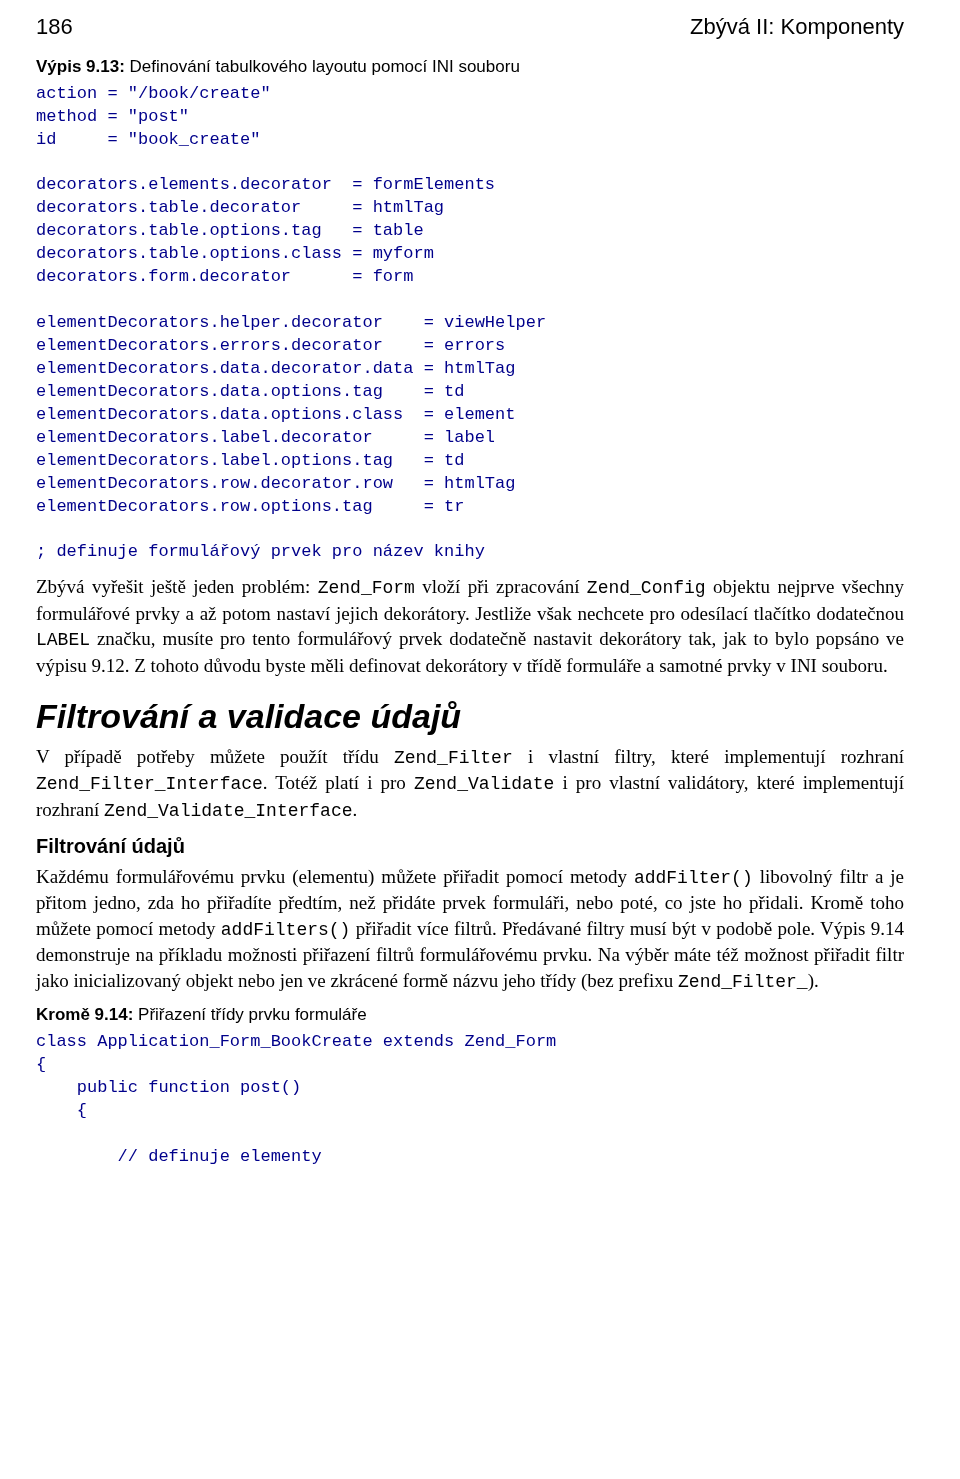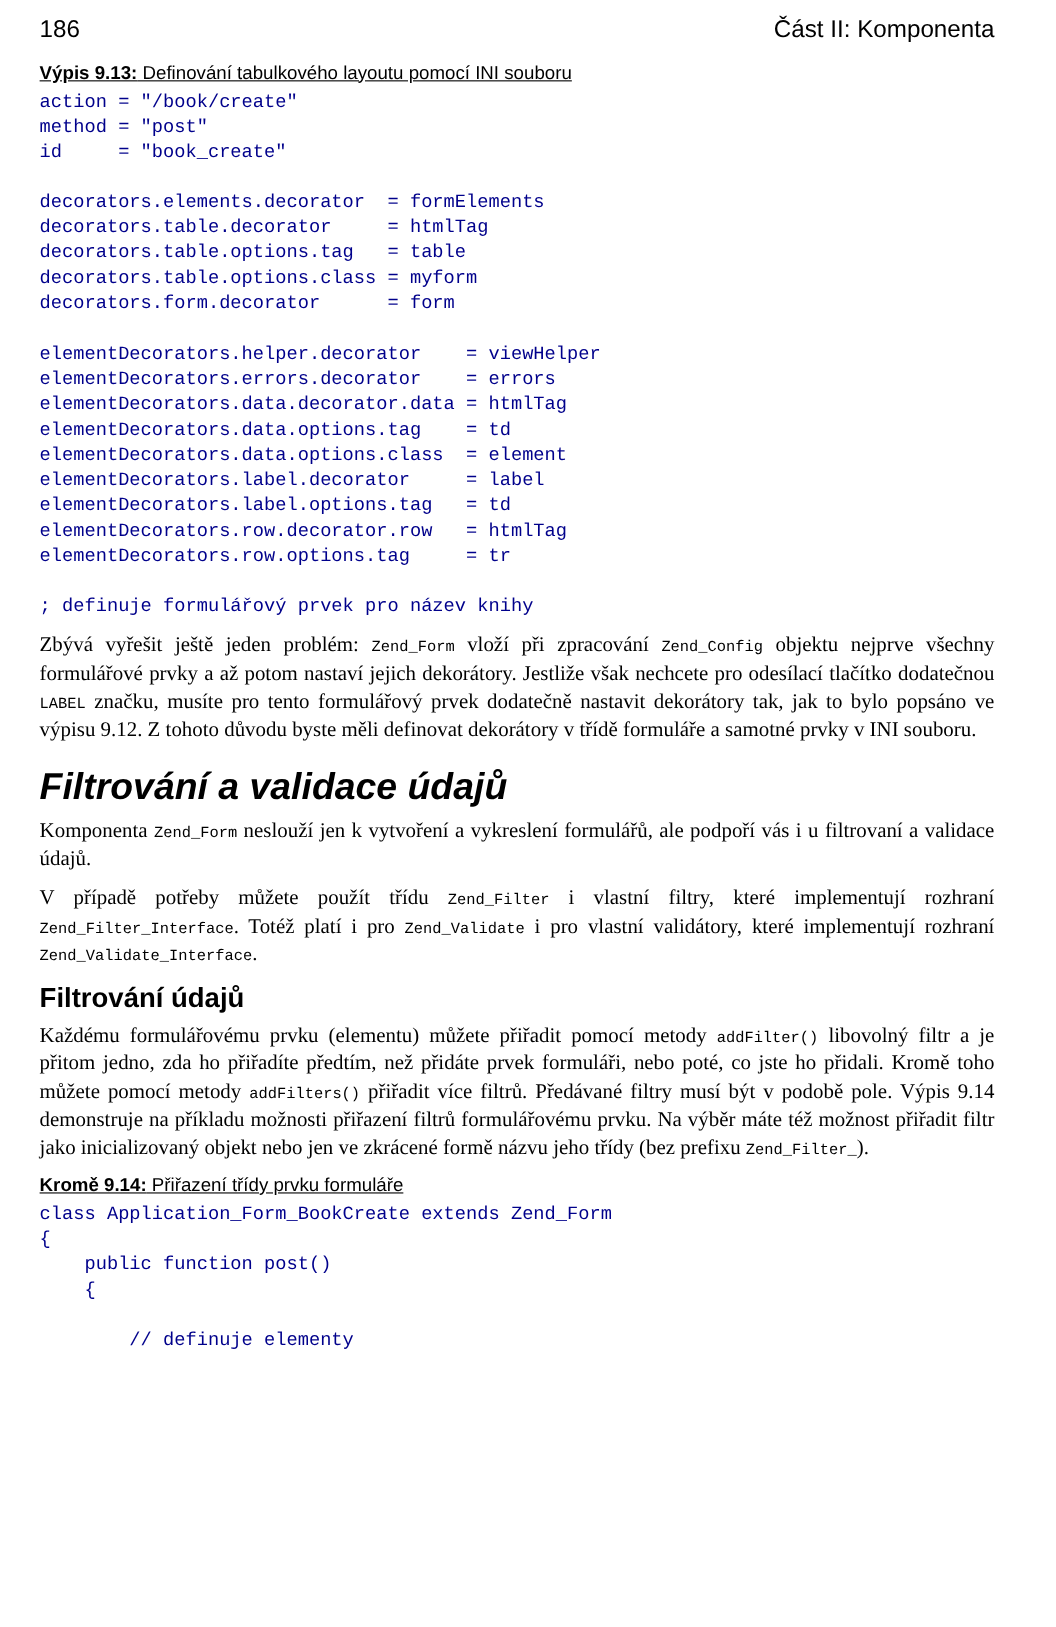--- a/index.html
+++ b/index.html
@@ -31,59 +31,58 @@
     font-size: 22px;
   }
   p.body {
     margin: 0 0 10px 0;
     text-align: justify;
   }
   .listing-caption {
     font-family: "Myriad Pro", "Segoe UI", "Helvetica Neue", Arial, sans-serif;
     font-size: 17px;
     margin: 8px 0 4px 0;
-    text-decoration: underline;
   }
   .listing-caption b {
     font-weight: 700;
   }
   pre.code {
     font-family: "Letter Gothic Std", "Consolas", "Menlo", "Courier New", monospace;
     font-size: 17px;
     line-height: 1.35;
     color: #00008b;
     margin: 0 0 10px 0;
     white-space: pre;
   }
   .mono {
     font-family: "Letter Gothic Std", "Consolas", "Menlo", "Courier New", monospace;
-    font-size: 14px;
+    font-size: 18px;
   }
   h2.h2 {
     font-family: "Myriad Pro", "Segoe UI", "Helvetica Neue", Arial, sans-serif;
     font-weight: 700;
     font-size: 34px;
     margin: 16px 0 4px 0;
     font-style: italic;
   }
   h3.h3 {
     font-family: "Myriad Pro", "Segoe UI", "Helvetica Neue", Arial, sans-serif;
     font-weight: 700;
-    font-size: 25px;
+    font-size: 20px;
     margin: 0 0 4px 0;
   }
 </style>
 </head>
 <body>
 
 <div class="page">
 
   <div class="running-head">
     <span class="pnum">186</span>
-    <span class="section">Část II: Komponenta</span>
+    <span class="section">Zbývá II: Komponenty</span>
   </div>
 
 
   <div class="listing-caption">
     <b>Výpis 9.13:</b><span> Definování tabulkového layoutu pomocí INI souboru</span>
   </div>
 
   <pre class="code">action = "/book/create"
 method = "post"
 id     = "book_create"
@@ -105,23 +104,20 @@
 elementDecorators.row.options.tag     = tr
 
 ; definuje formulářový prvek pro název knihy</pre>
 
   <p class="body">
     <span>Zbývá vyřešit ještě jeden problém: </span><span class="mono">Zend_Form</span><span> vloží při zpracování </span><span class="mono">Zend_Config</span><span> objektu nejprve všechny formulářové prvky a až potom nastaví jejich dekorátory. Jestliže však nechcete pro odesílací tlačítko dodatečnou </span><span class="mono">LABEL</span><span> značku, musíte pro tento formulářový prvek dodatečně nastavit dekorátory tak, jak to bylo popsáno ve výpisu 9.12. Z tohoto důvodu byste měli definovat dekorátory v třídě formuláře a samotné prvky v INI souboru.</span>
   </p>
 
   <h2 class="h2">Filtrování a validace údajů</h2>
 
-  <p class="body">
-    <span>Komponenta </span><span class="mono">Zend_Form</span><span> neslouží jen k vytvoření a vykreslení formulářů, ale podpoří vás i u filtrovaní a validace údajů.</span>
-  </p>
 
   <p class="body">
     <span>V případě potřeby můžete použít třídu </span><span class="mono">Zend_Filter</span><span> i vlastní filtry, které implementují rozhraní </span><span class="mono">Zend_Filter_Interface</span><span>. Totéž platí i pro </span><span class="mono">Zend_Validate</span><span> i pro vlastní validátory, které implementují rozhraní </span><span class="mono">Zend_Validate_Interface</span><span>.</span>
   </p>
 
   <h3 class="h3">Filtrování údajů</h3>
 
   <p class="body">
     <span>Každému formulářovému prvku (elementu) můžete přiřadit pomocí metody </span><span class="mono">addFilter()</span><span> libovolný filtr a je přitom jedno, zda ho přiřadíte předtím, než přidáte prvek formuláři, nebo poté, co jste ho přidali. Kromě toho můžete pomocí metody </span><span class="mono">addFilters()</span><span> přiřadit více filtrů. Předávané filtry musí být v podobě pole. Výpis 9.14 demonstruje na příkladu možnosti přiřazení filtrů formulářovému prvku. Na výběr máte též možnost přiřadit filtr jako inicializovaný objekt nebo jen ve zkrácené formě názvu jeho třídy (bez prefixu </span><span class="mono">Zend_Filter_</span><span>).</span>
   </p>

